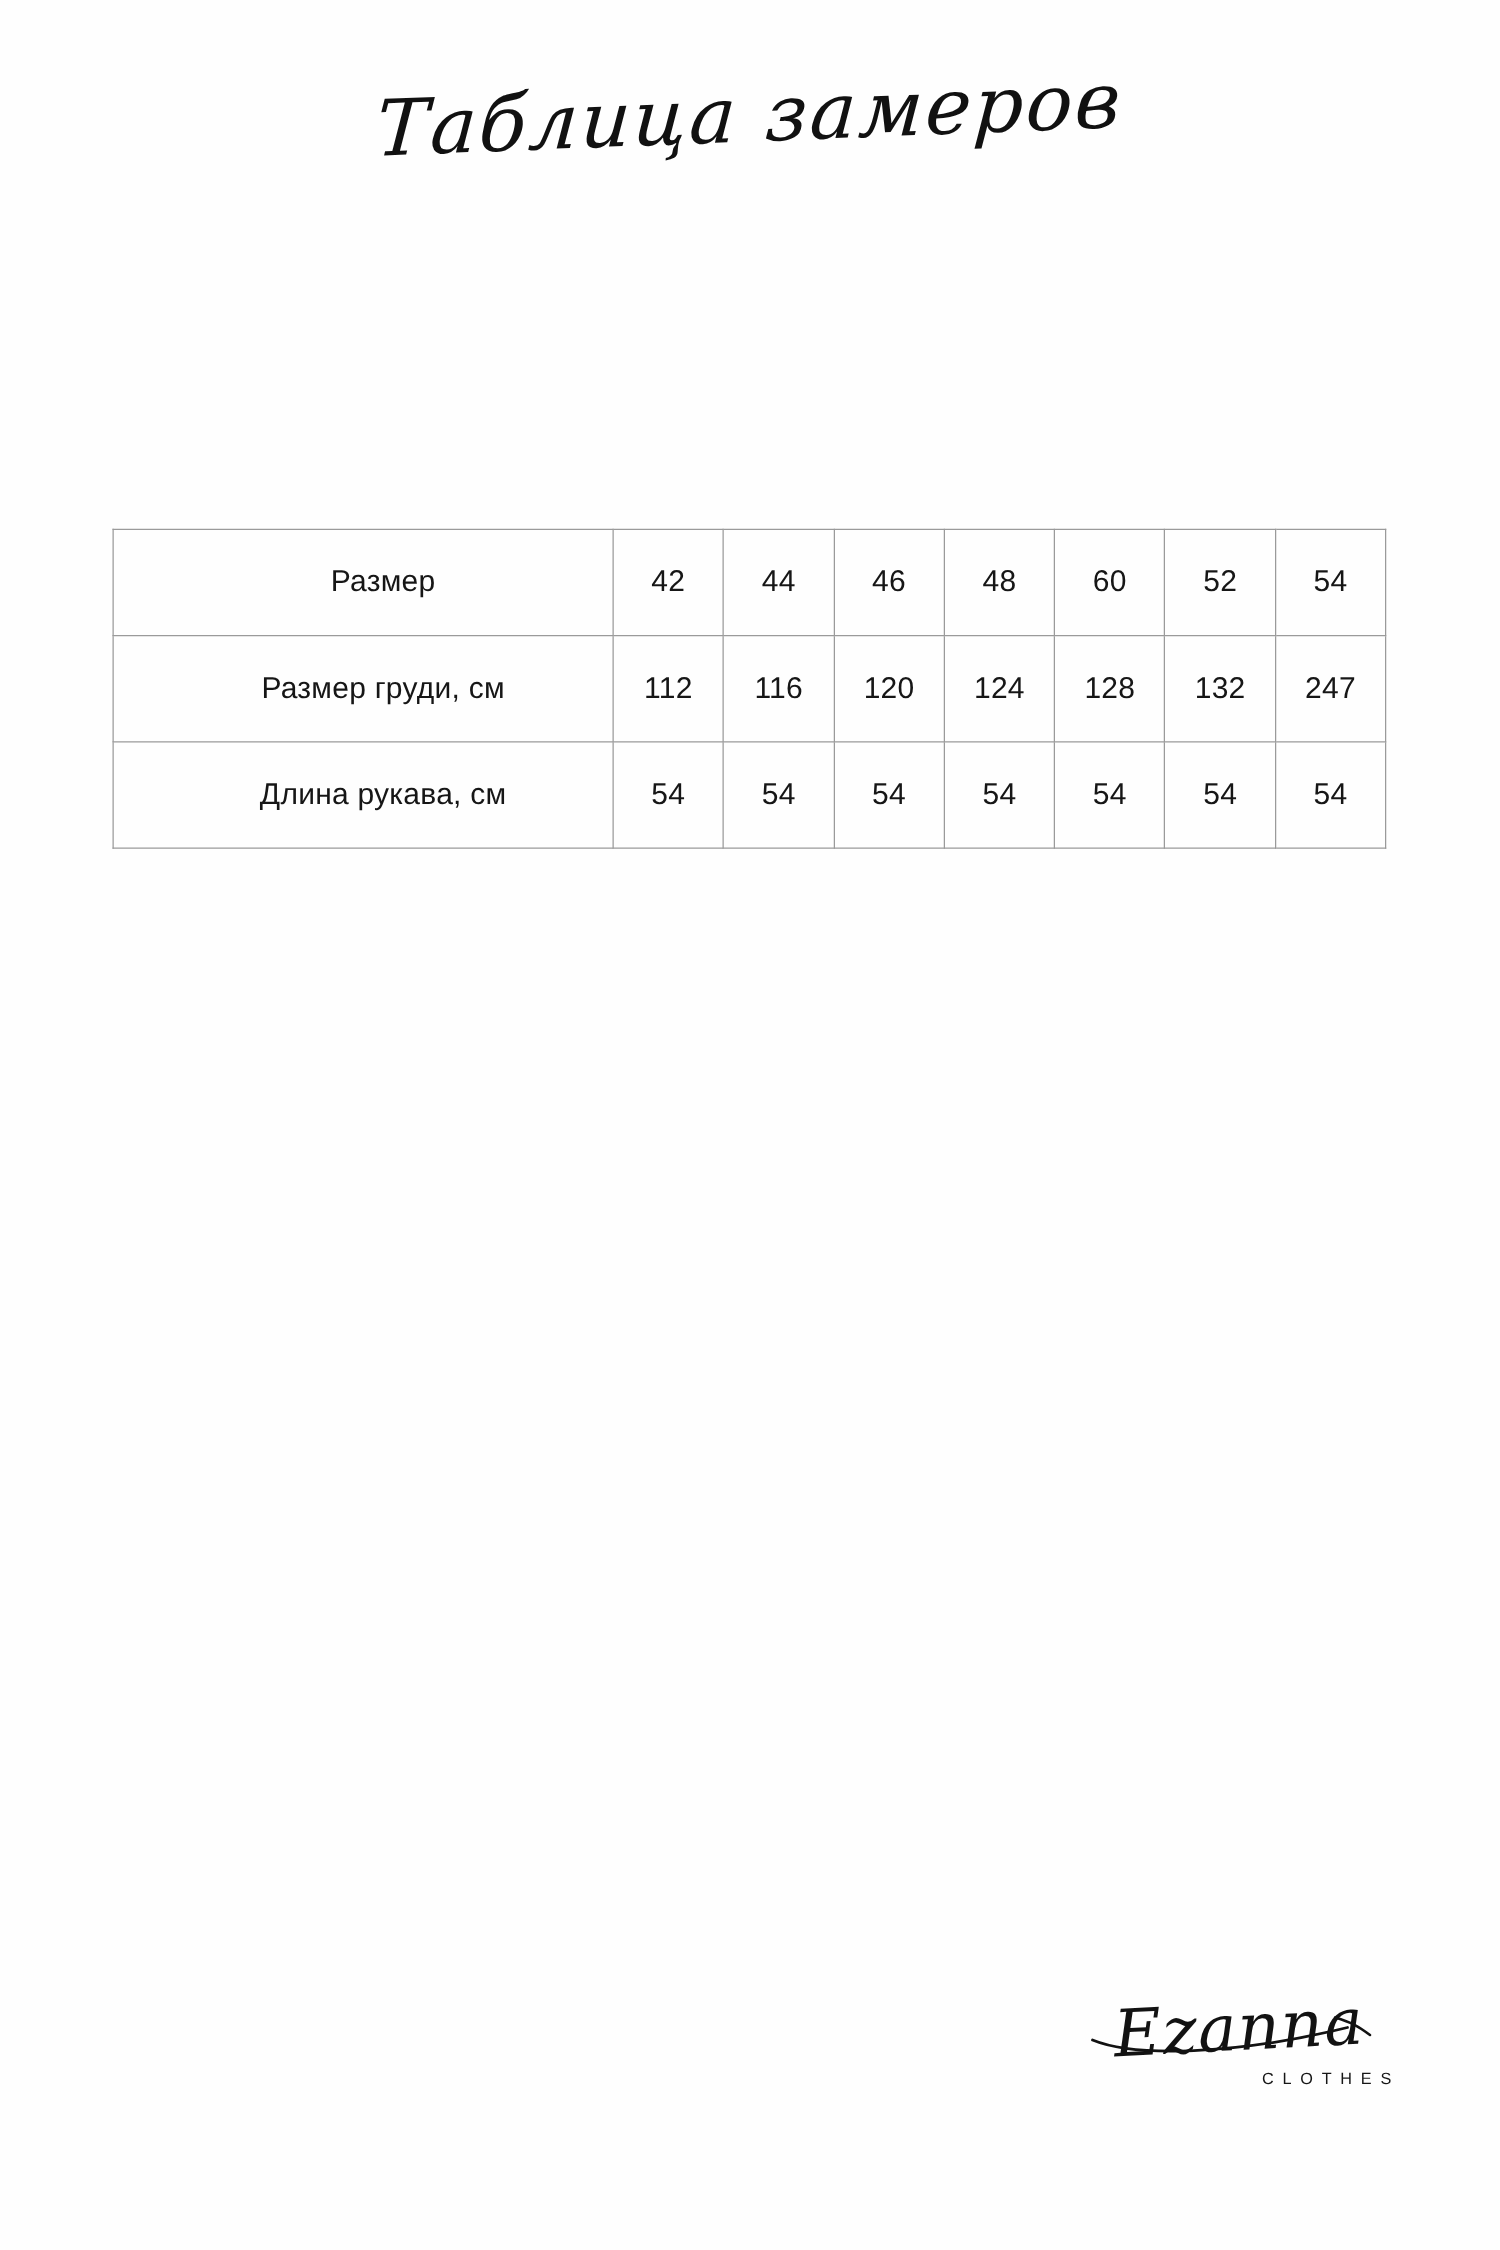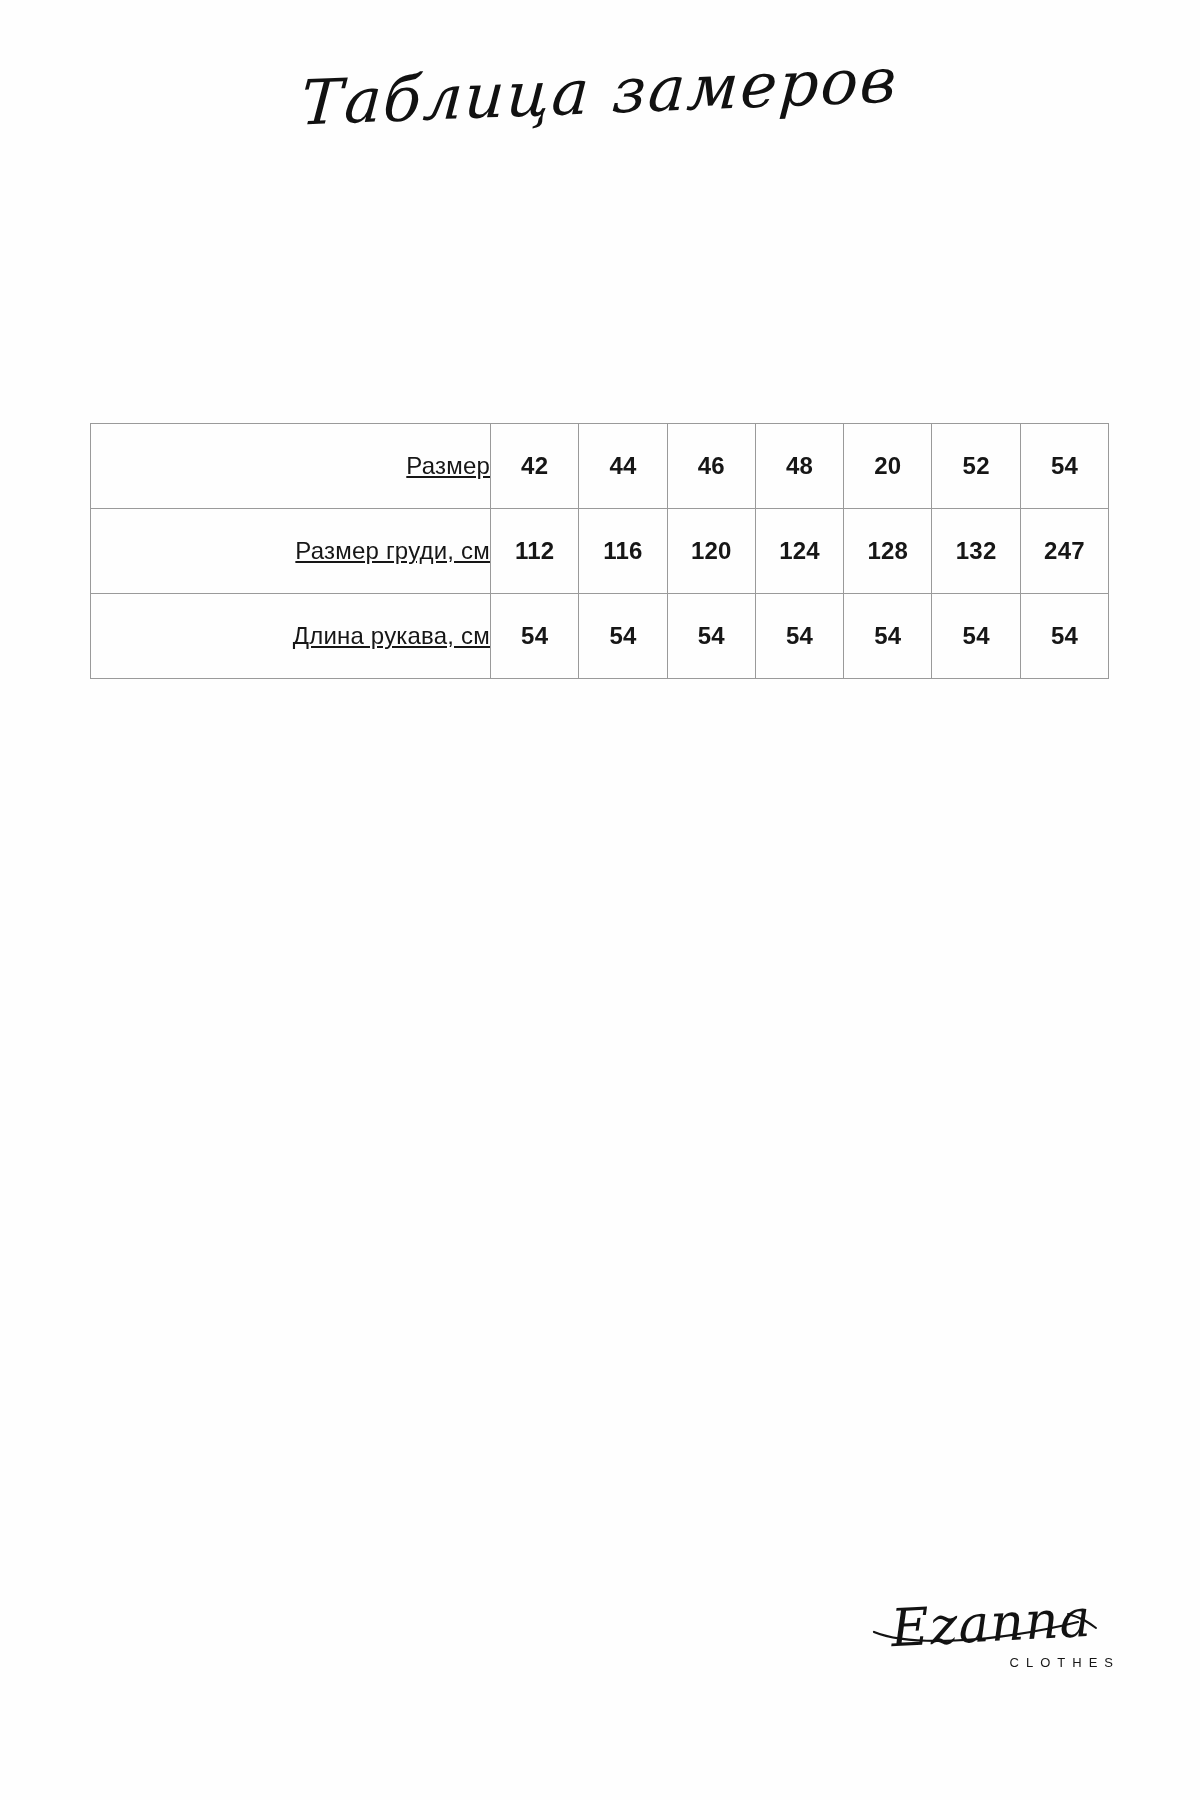--- a/index.html
+++ b/index.html
@@ -53,32 +53,31 @@
   table.size-table {
     border-collapse: collapse;
     width: 1018px;
     table-layout: fixed;
   }
   table.size-table td,
   table.size-table th {
     border: 1px solid #9a9a9a;
     height: 84px;
     font-size: 24px;
-    font-weight: 700;
+    font-weight: 400;
     color: #161616;
     padding: 0;
     vertical-align: middle;
   }
   table.size-table th.row-head,
   table.size-table td.row-head {
-    text-align: right;
+    text-align: center;
     padding-left: 32px;
     font-weight: 400;
     letter-spacing: 0.2px;
-    text-decoration: underline;
   }
   table.size-table td.val {
     text-align: center;
     letter-spacing: 0.2px;
   }
   col.c-label { width: 400px; }
   col.c-val   { width: 88.3px; }
 
   
   .logo {
@@ -137,21 +136,21 @@
           <col class="c-val">
           <col class="c-val">
       </colgroup>
       <tbody>
         <tr>
           <td class="row-head">Размер</td>
           <td class="val">42</td>
           <td class="val">44</td>
           <td class="val">46</td>
           <td class="val">48</td>
-          <td class="val">20</td>
+          <td class="val">60</td>
           <td class="val">52</td>
           <td class="val">54</td>
         </tr>
         <tr>
           <td class="row-head">Размер груди, см</td>
           <td class="val">112</td>
           <td class="val">116</td>
           <td class="val">120</td>
           <td class="val">124</td>
           <td class="val">128</td>

